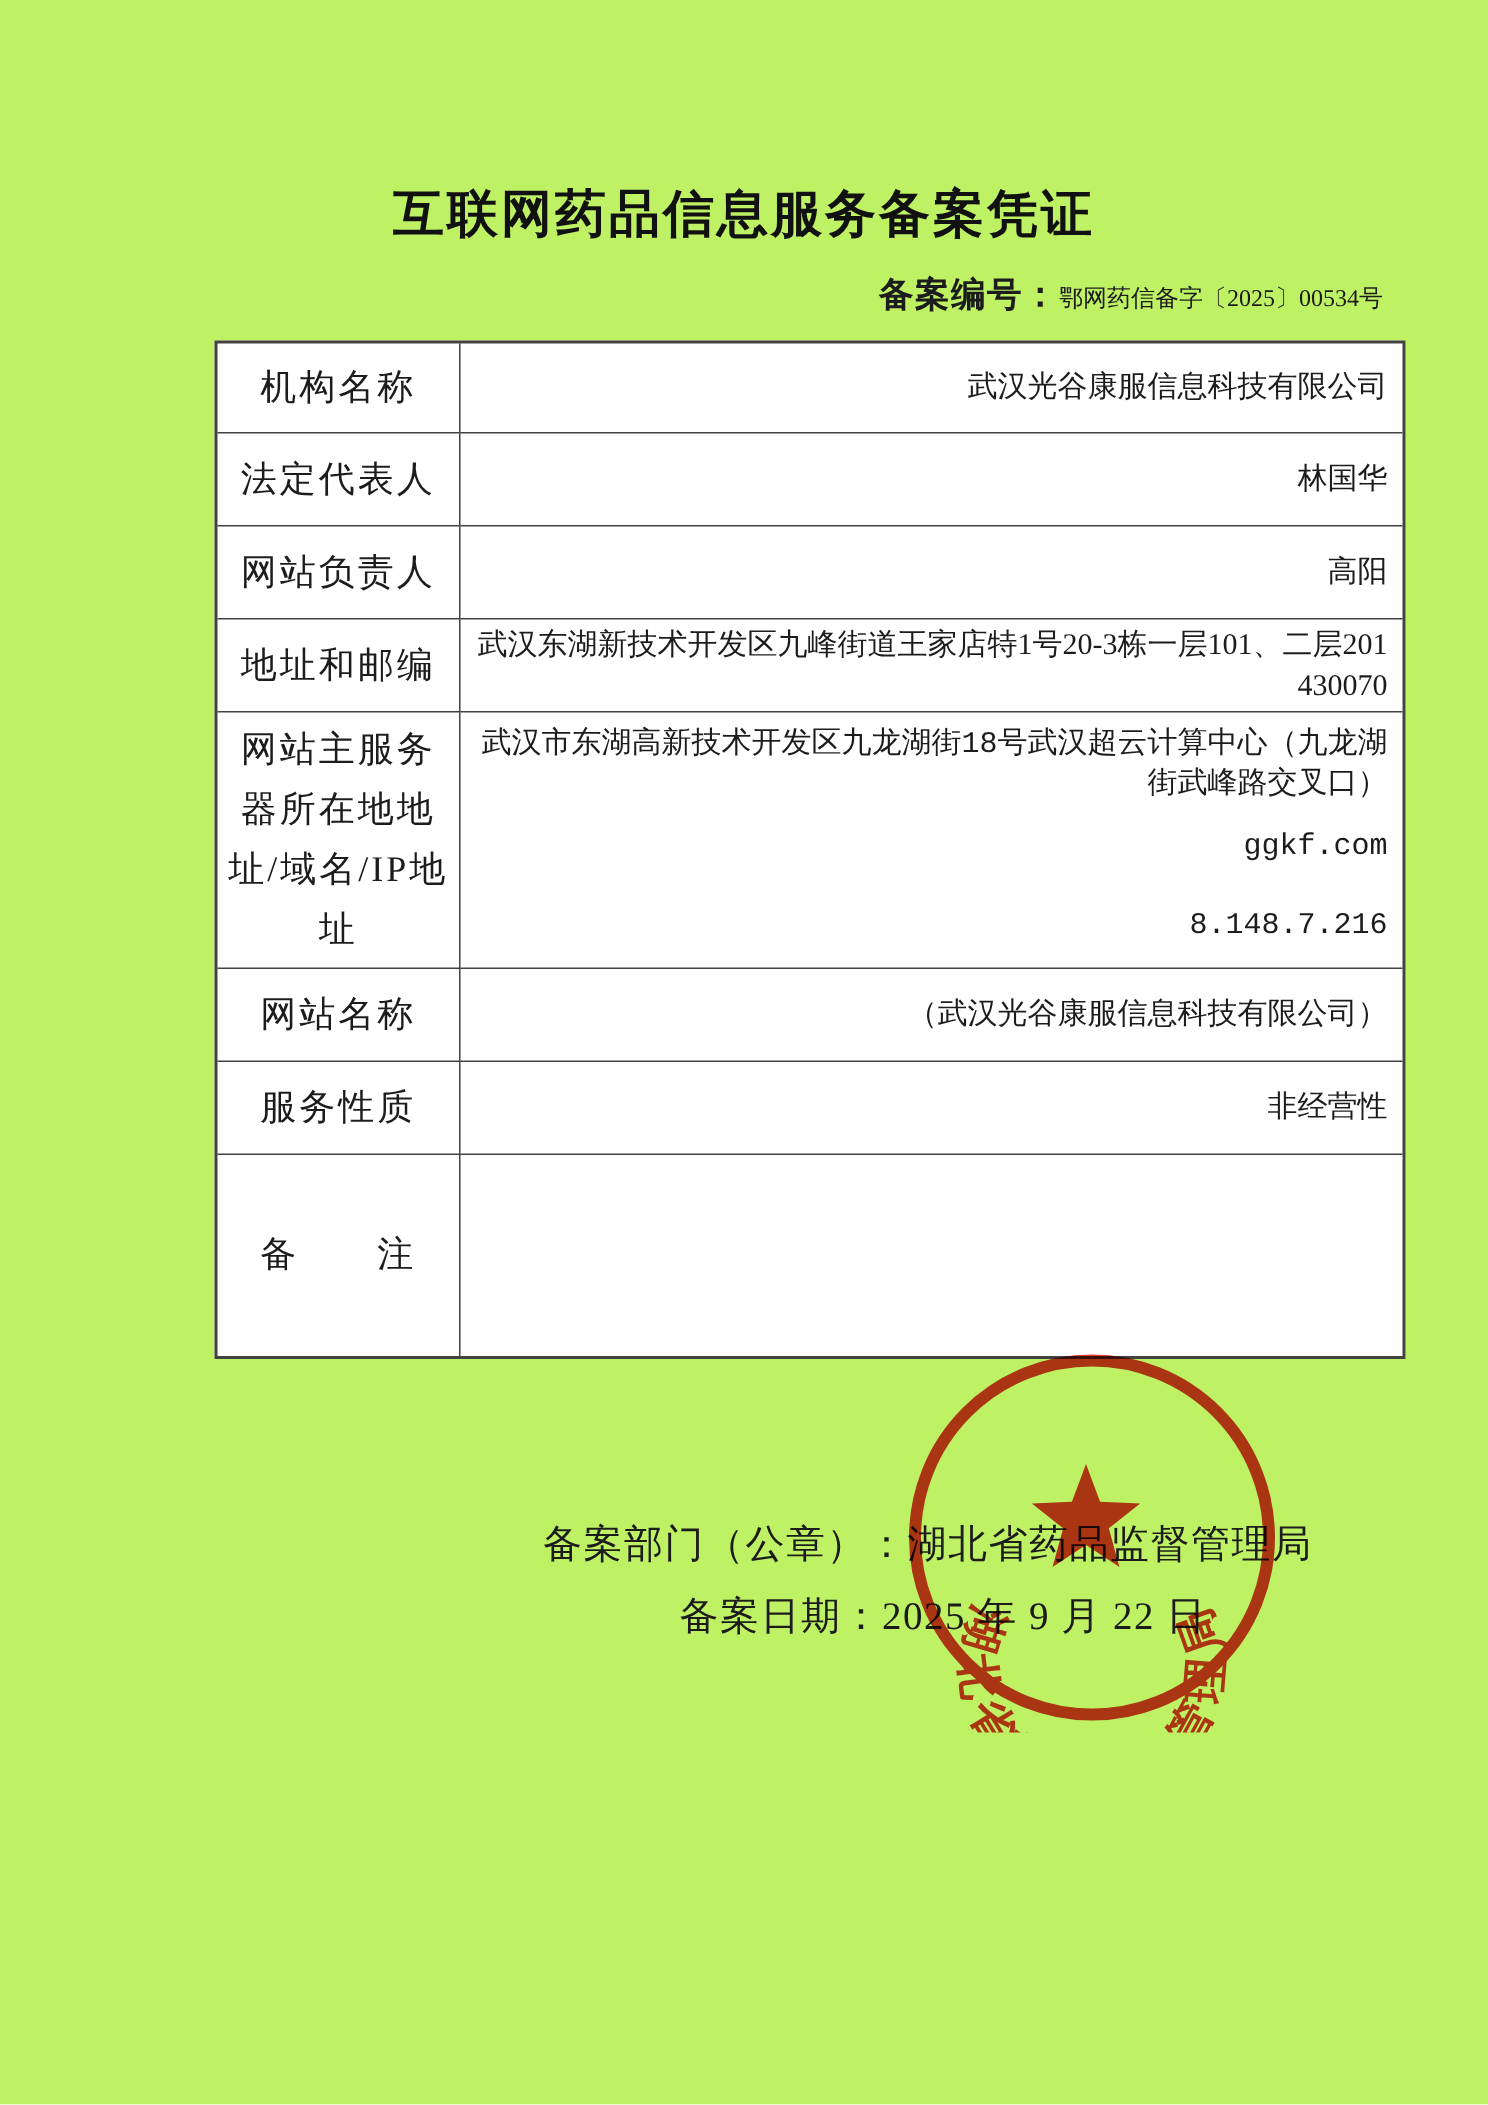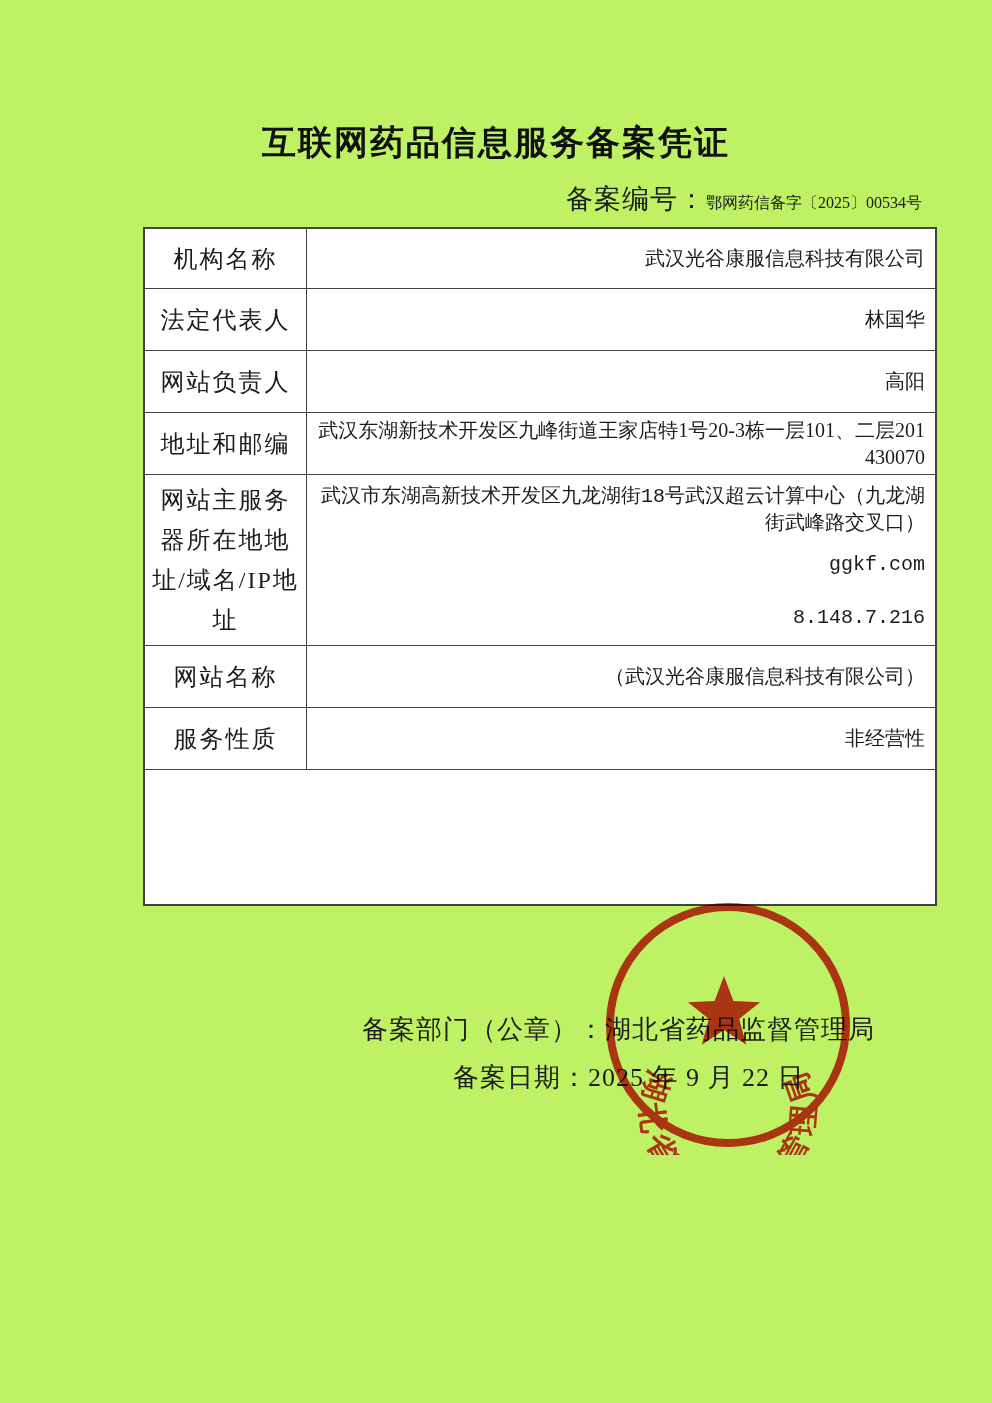--- a/index.html
+++ b/index.html
@@ -27,22 +27,22 @@
     color:#111;
   }
   .record-line{
     position:absolute;
     top:181px;
     right:70px;
     white-space:nowrap;
     text-align:right;
   }
   .record-label{
-    font-size:27px;
-    font-weight:400;
+    font-size:23px;
+    font-weight:700;
     letter-spacing:1px;
   }
   .record-value{
     font-size:16px;
   }
   
   .info-table{
     position:absolute;
     left:143px;top:227px;
     width:794px;
@@ -154,20 +154,21 @@
       <div class="vline-1">ggkf.com</div>
       <div class="vline-2">8.148.7.216</div>
     </div>
 
     <div class="cell label">网站名称</div>
     <div class="cell value">（武汉光谷康服信息科技有限公司）</div>
 
     <div class="cell label">服务性质</div>
     <div class="cell value">非经营性</div>
 
+    <div class="cell label row-last">备　　注</div>
     <div class="cell value row-last"></div>
   </div>
 
   <div class="footer-dept">
     <span>备案部门（公章）：</span><span>湖北省药品监督管理局</span>
   </div>
 
   <div class="footer-date">
     <span>备案日期：</span><span>2025 年  9  月 22 日</span>
   </div>

